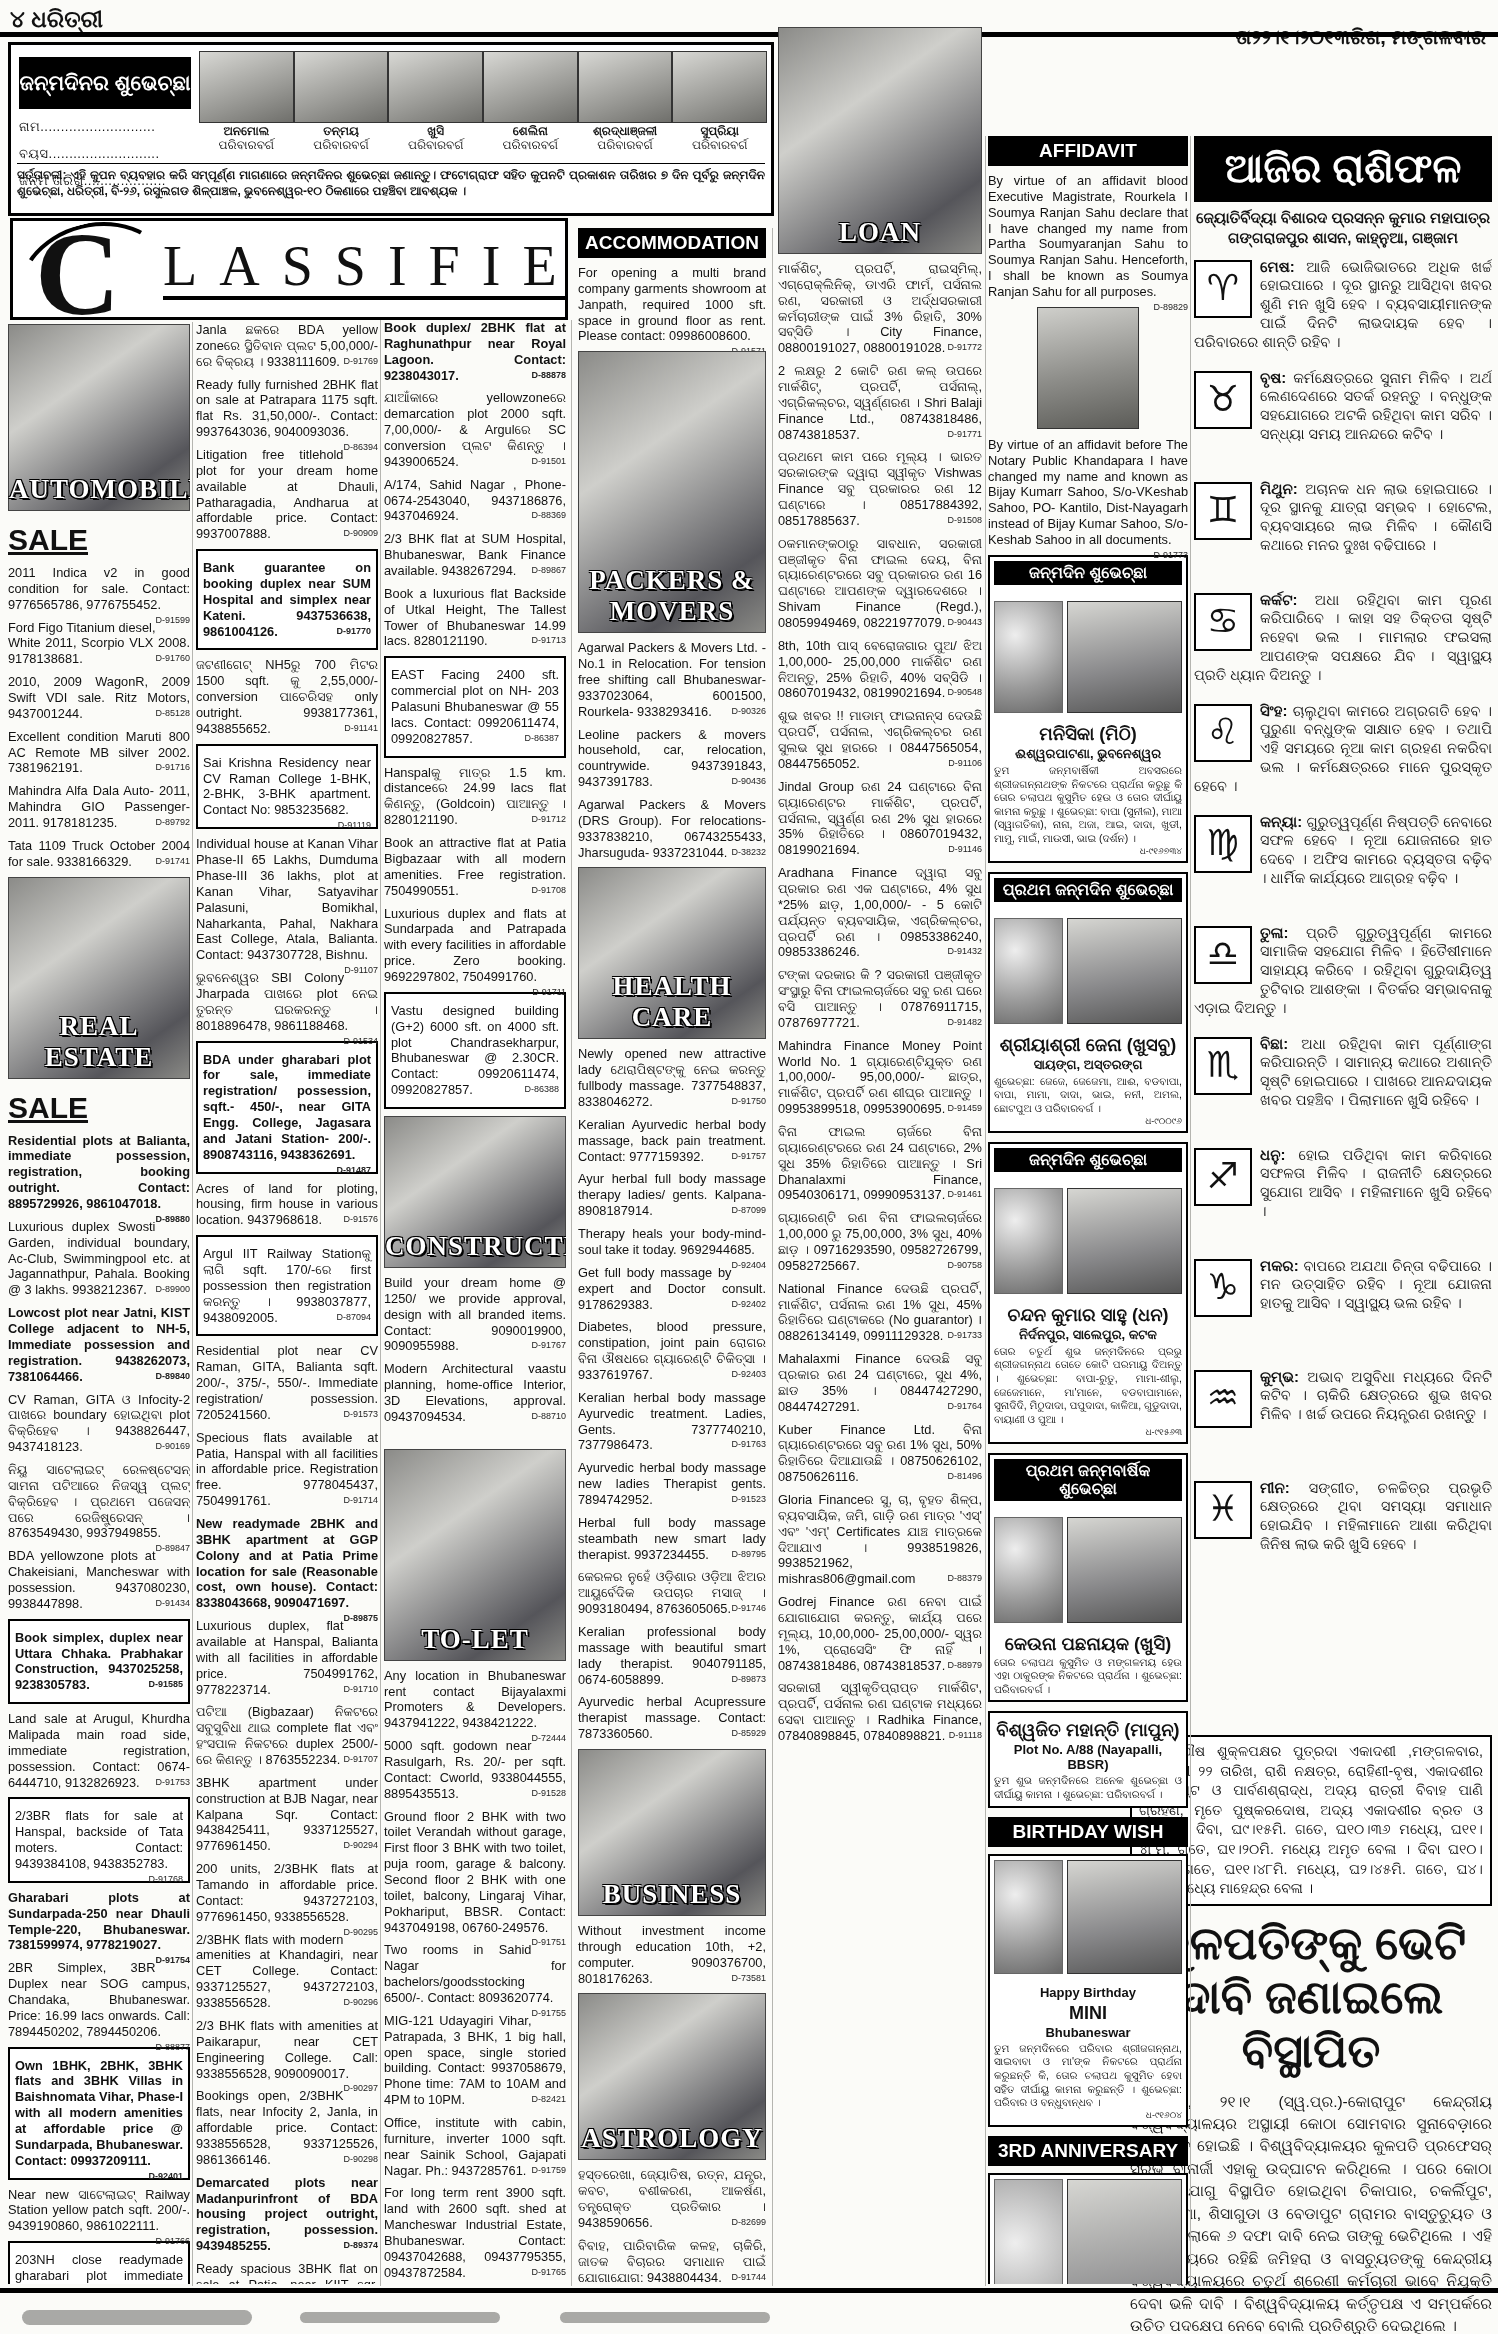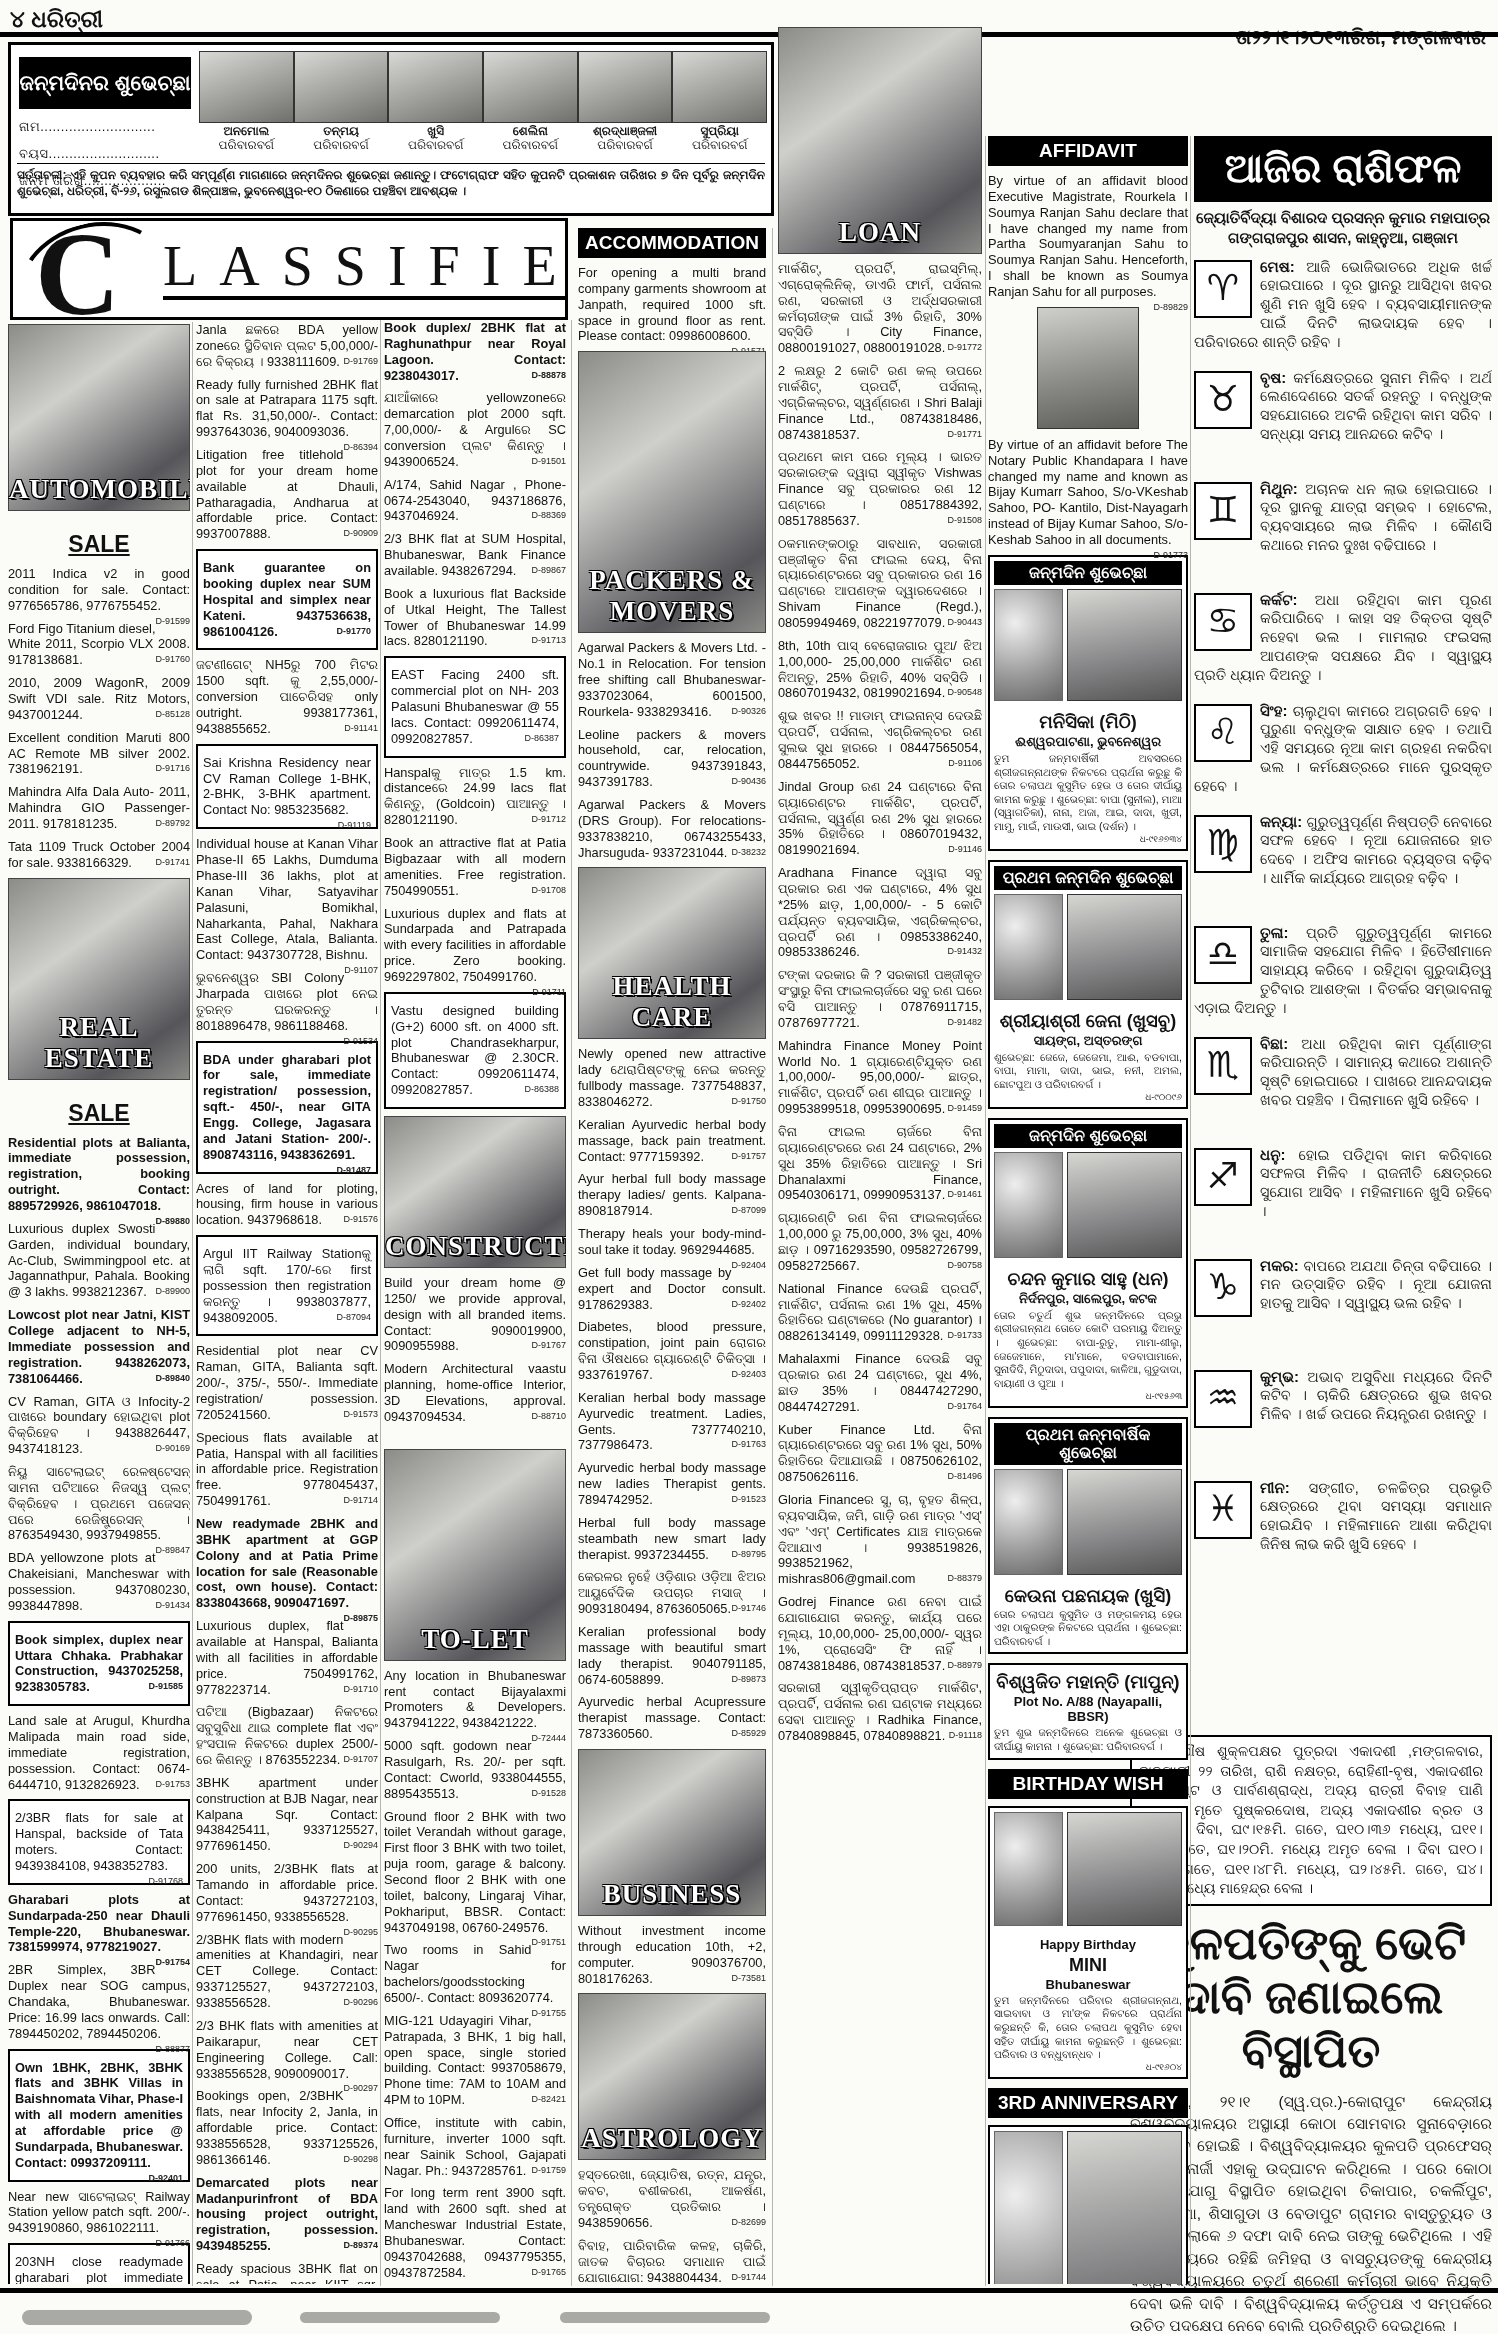--- a/index.html
+++ b/index.html
@@ -37,25 +37,25 @@
   .ad .ref{float:right;font-size:9px;color:#222;margin-top:2px;}
   .ad.bx{border:2px solid #000;padding:9px 5px;background:#fff;}
   .ad.bd{font-weight:bold;}
   .imgph{position:relative;border:1px solid #444;margin:2px 0 7px;
         background:linear-gradient(145deg,#8b8b88,#cfcfcb 35%,#55555a 80%,#8a8a86);}
   .imglbl{position:absolute;bottom:5px;left:0;right:0;text-align:center;color:#fff;font-weight:bold;
         font-family:"Liberation Serif","DejaVu Serif",serif;font-size:27px;letter-spacing:1px;
         text-shadow:2px 2px 0 #000,-1px -1px 0 #000,1px -1px 0 #000,-1px 1px 0 #000;}
   .sechead{background:#000;color:#fff;font-weight:bold;text-align:center;font-size:19px;
         padding:4px 2px;margin:0 0 7px;}
-  .sub{font-weight:bold;text-align:center;font-size:23px;text-decoration:underline;margin:20px 0 8px;}
+  .sub{font-weight:bold;font-size:30px;text-decoration:underline;margin:12px 0 8px;}
   
   .photo{border:1px solid #333;background:linear-gradient(170deg,#cfcfcb,#8d8d89 55%,#5c5c58);margin:0 auto 8px;}
   .bbox{border:2px solid #000;margin-bottom:9px;padding:4px;background:#fff;}
-  .bbox .bh{background:#000;color:#fff;font-weight:bold;text-align:center;font-size:16px;padding:3px 2px;margin-bottom:4px;}
+  .bbox .bh{background:#000;color:#fff;font-weight:bold;text-align:center;font-size:16px;padding:3px 2px;margin-bottom:16px;}
   .bbox .row{display:flex;gap:4px;margin-bottom:3px;}
   .bbox .ball{flex:1;background:radial-gradient(circle at 30% 30%,#eee,#999 60%,#666);border:1px solid #666;}
   .bbox .bp{width:60%;border:1px solid #333;background:linear-gradient(170deg,#d6d6d2,#88888a 60%,#555);}
   .bbox .bn{text-align:center;font-weight:bold;font-size:18px;margin:3px 0 1px;}
   .bbox .bl{text-align:center;font-weight:bold;font-size:13px;margin-bottom:2px;}
   .bbox .bm{font-size:10.5px;line-height:1.3;text-align:justify;}
   .bbox .br{text-align:right;font-size:9px;}
   
   #horo .hhead{background:#000;color:#fff;text-align:center;font-weight:bold;font-size:40px;padding:10px 0;margin-bottom:6px;}
   #horo .astro{text-align:center;font-weight:bold;font-size:15px;line-height:1.35;margin-bottom:8px;}

